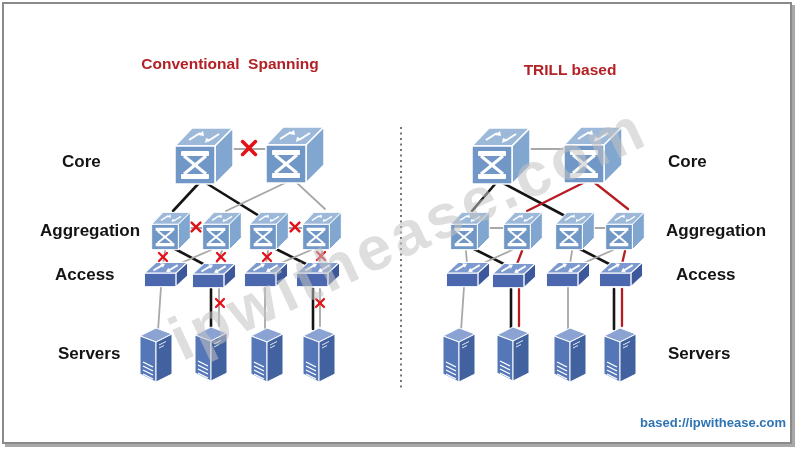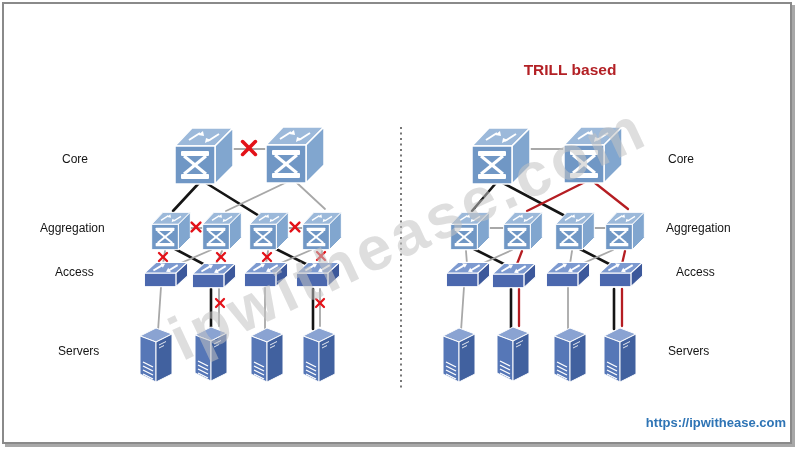--- a/index.html
+++ b/index.html
@@ -15,21 +15,21 @@
   .watermark{
     position:absolute;left:128px;top:197px;width:560px;height:72px;z-index:2;
     transform:rotate(-25deg);
     font-size:62px;font-weight:700;letter-spacing:4px;text-align:center;
     color:rgba(195,195,195,0.55);white-space:nowrap;pointer-events:none;
   }
   .title{position:absolute;z-index:3;text-align:center;font-weight:700;font-size:15.5px;line-height:23px;}
   .title div{white-space:pre-wrap;}
   #title-left{left:115px;top:52px;width:230px;}
   #title-right{left:480px;top:58px;width:180px;}
-  .lab{position:absolute;z-index:3;font-weight:400;font-size:12px;}
+  .lab{position:absolute;z-index:3;font-weight:700;font-size:17px;}
   #lab-l-core{left:62px;top:152px;}   #lab-l-agg{left:40px;top:221px;}
   #lab-l-acc{left:55px;top:265px;}    #lab-l-srv{left:58px;top:344px;}
   #lab-r-core{left:668px;top:152px;}  #lab-r-agg{left:666px;top:221px;}
   #lab-r-acc{left:676px;top:265px;}   #lab-r-srv{left:668px;top:344px;}
   .footer{position:absolute;right:14px;top:415px;z-index:3;font-weight:700;font-size:13px;}
 </style>
 </head>
 <body>
 
 <div id="page">
@@ -167,30 +167,31 @@
         <use href="#sym-server" xlink:href="#sym-server" x="495" y="326" width="36" height="56"></use>
         <use href="#sym-server" xlink:href="#sym-server" x="552" y="327" width="36" height="56"></use>
         <use href="#sym-server" xlink:href="#sym-server" x="602" y="327" width="36" height="56"></use>
       </g>
       <g></g>
     </svg>
 
   <div class="watermark">ipwithease.com</div>
 
   <div class="title" id="title-left" style="color: rgb(179, 32, 37);">
+    <div>Conventional  Spanning</div>
   </div>
   <div class="title" id="title-right" style="color: rgb(179, 32, 37);">
     <div>TRILL based</div>
   </div>
 
   <div class="lab" id="lab-l-core" style="color: rgb(20, 20, 20);">Core</div>
   <div class="lab" id="lab-l-agg" style="color: rgb(20, 20, 20);">Aggregation</div>
   <div class="lab" id="lab-l-acc" style="color: rgb(20, 20, 20);">Access</div>
   <div class="lab" id="lab-l-srv" style="color: rgb(20, 20, 20);">Servers</div>
   <div class="lab" id="lab-r-core" style="color: rgb(20, 20, 20);">Core</div>
   <div class="lab" id="lab-r-agg" style="color: rgb(20, 20, 20);">Aggregation</div>
   <div class="lab" id="lab-r-acc" style="color: rgb(20, 20, 20);">Access</div>
   <div class="lab" id="lab-r-srv" style="color: rgb(20, 20, 20);">Servers</div>
 
-  <div class="footer" style="color: rgb(46, 116, 181);">https://ipwithease.com</div>
+  <div class="footer" style="color: rgb(46, 116, 181);">based://ipwithease.com</div>
 
   <div id="frame"></div>
 </div>
 
 </body></html>

